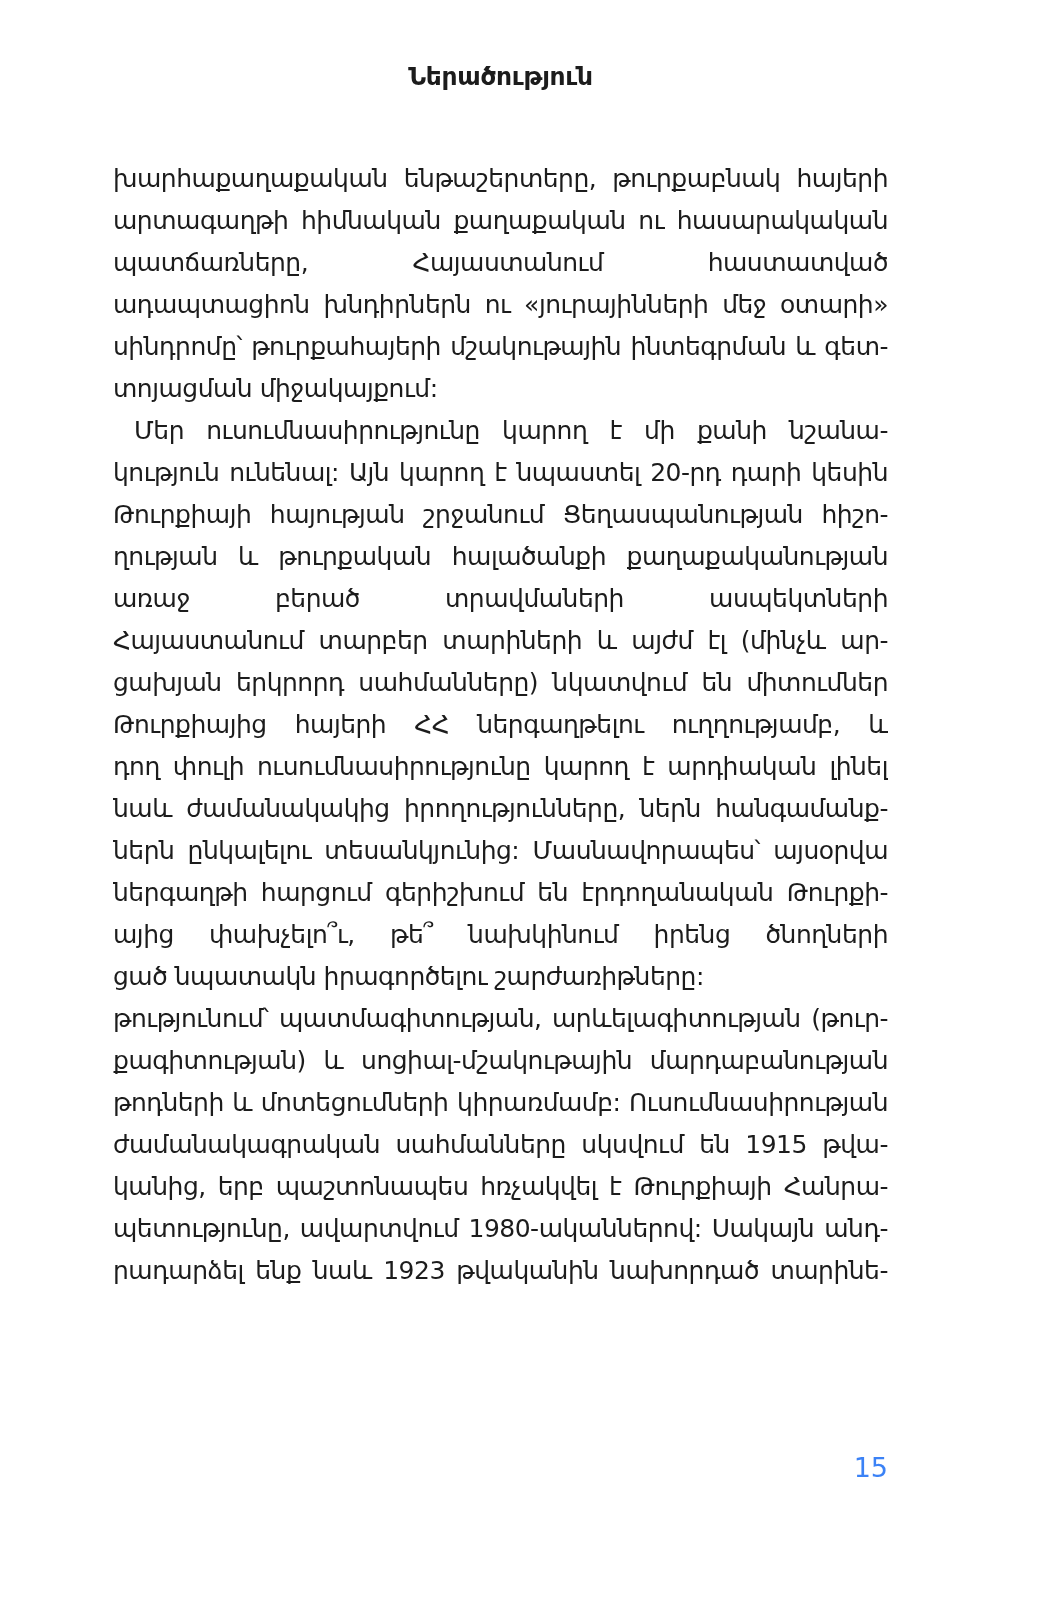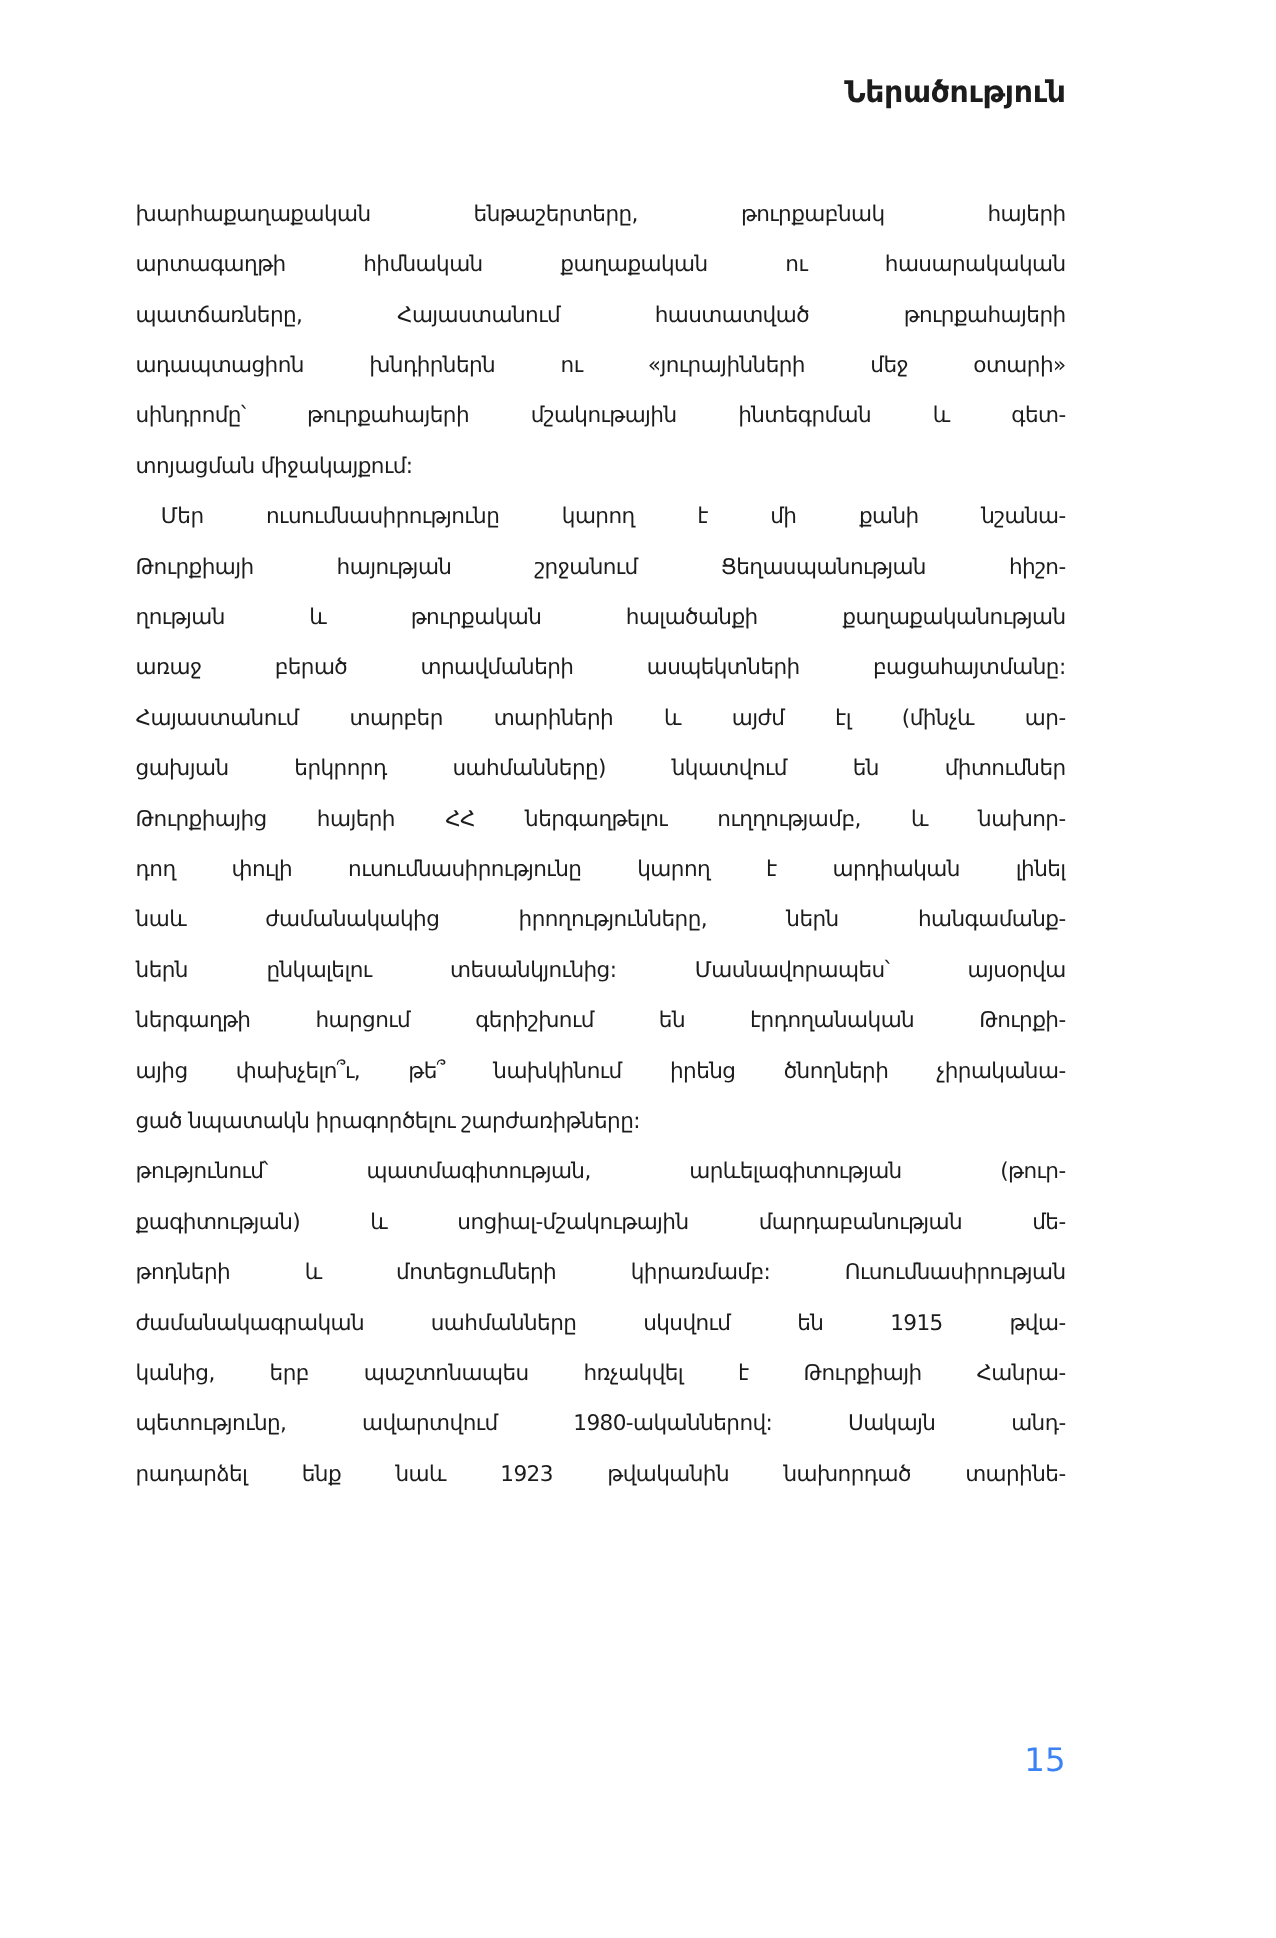--- a/index.html
+++ b/index.html
@@ -14,36 +14,36 @@
     background: #ffffff;
     font-family: "DejaVu Sans", sans-serif;
     color: #1c1c1c;
     overflow: hidden;
   }
   .running-head {
     position: absolute;
     top: 62px;
     left: 113px;
     width: 775px;
-    text-align: right;
+    text-align: center;
     font-size: 25px;
     font-weight: bold;
     line-height: 30px;
     letter-spacing: -0.3px;
   }
   .body-text {
     position: absolute;
     top: 158px;
     left: 113px;
     width: 775px;
   }
   .line {
     height: 42px;
     line-height: 42px;
-    font-size: 18px;
+    font-size: 25px;
     letter-spacing: -0.5px;
     text-align: justify;
     text-align-last: justify;
     white-space: nowrap;
     overflow: visible;
   }
   .line.justified {
     white-space: normal;
     overflow: hidden;
   }
@@ -75,20 +75,21 @@
   <div class="body-text">
 
     <div class="line justified">խարհաքաղաքական ենթաշերտերը, թուրքաբնակ հայերի</div>
     <div class="line justified">արտագաղթի հիմնական քաղաքական ու հասարակական</div>
     <div class="line justified">պատճառները, Հայաստանում հաստատված թուրքահայերի</div>
     <div class="line justified">ադապտացիոն խնդիրներն ու «յուրայինների մեջ օտարի»</div>
     <div class="line justified">սինդրոմը՝ թուրքահայերի մշակութային ինտեգրման և գետ-</div>
     <div class="line end">տոյացման միջակայքում:</div>
 
     <div class="line justified indent">Մեր ուսումնասիրությունը կարող է մի քանի նշանա-</div>
+    <div class="line justified">կություն ունենալ: Այն կարող է նպաստել 20-րդ դարի կեսին</div>
     <div class="line justified">Թուրքիայի հայության շրջանում Ցեղասպանության հիշո-</div>
     <div class="line justified">ղության և թուրքական հալածանքի քաղաքականության</div>
     <div class="line justified">առաջ բերած տրավմաների ասպեկտների բացահայտմանը:</div>
     <div class="line justified">Հայաստանում տարբեր տարիների և այժմ էլ (մինչև ար-</div>
     <div class="line justified">ցախյան երկրորդ սահմանները) նկատվում են միտումներ</div>
     <div class="line justified">Թուրքիայից հայերի ՀՀ ներգաղթելու ուղղությամբ, և նախոր-</div>
     <div class="line justified">դող փուլի ուսումնասիրությունը կարող է արդիական լինել</div>
     <div class="line justified">նաև ժամանակակից իրողությունները, ներն հանգամանք-</div>
     <div class="line justified">ներն ընկալելու տեսանկյունից: Մասնավորապես՝ այսօրվա</div>
     <div class="line justified">ներգաղթի հարցում գերիշխում են էրդողանական Թուրքի-</div>

